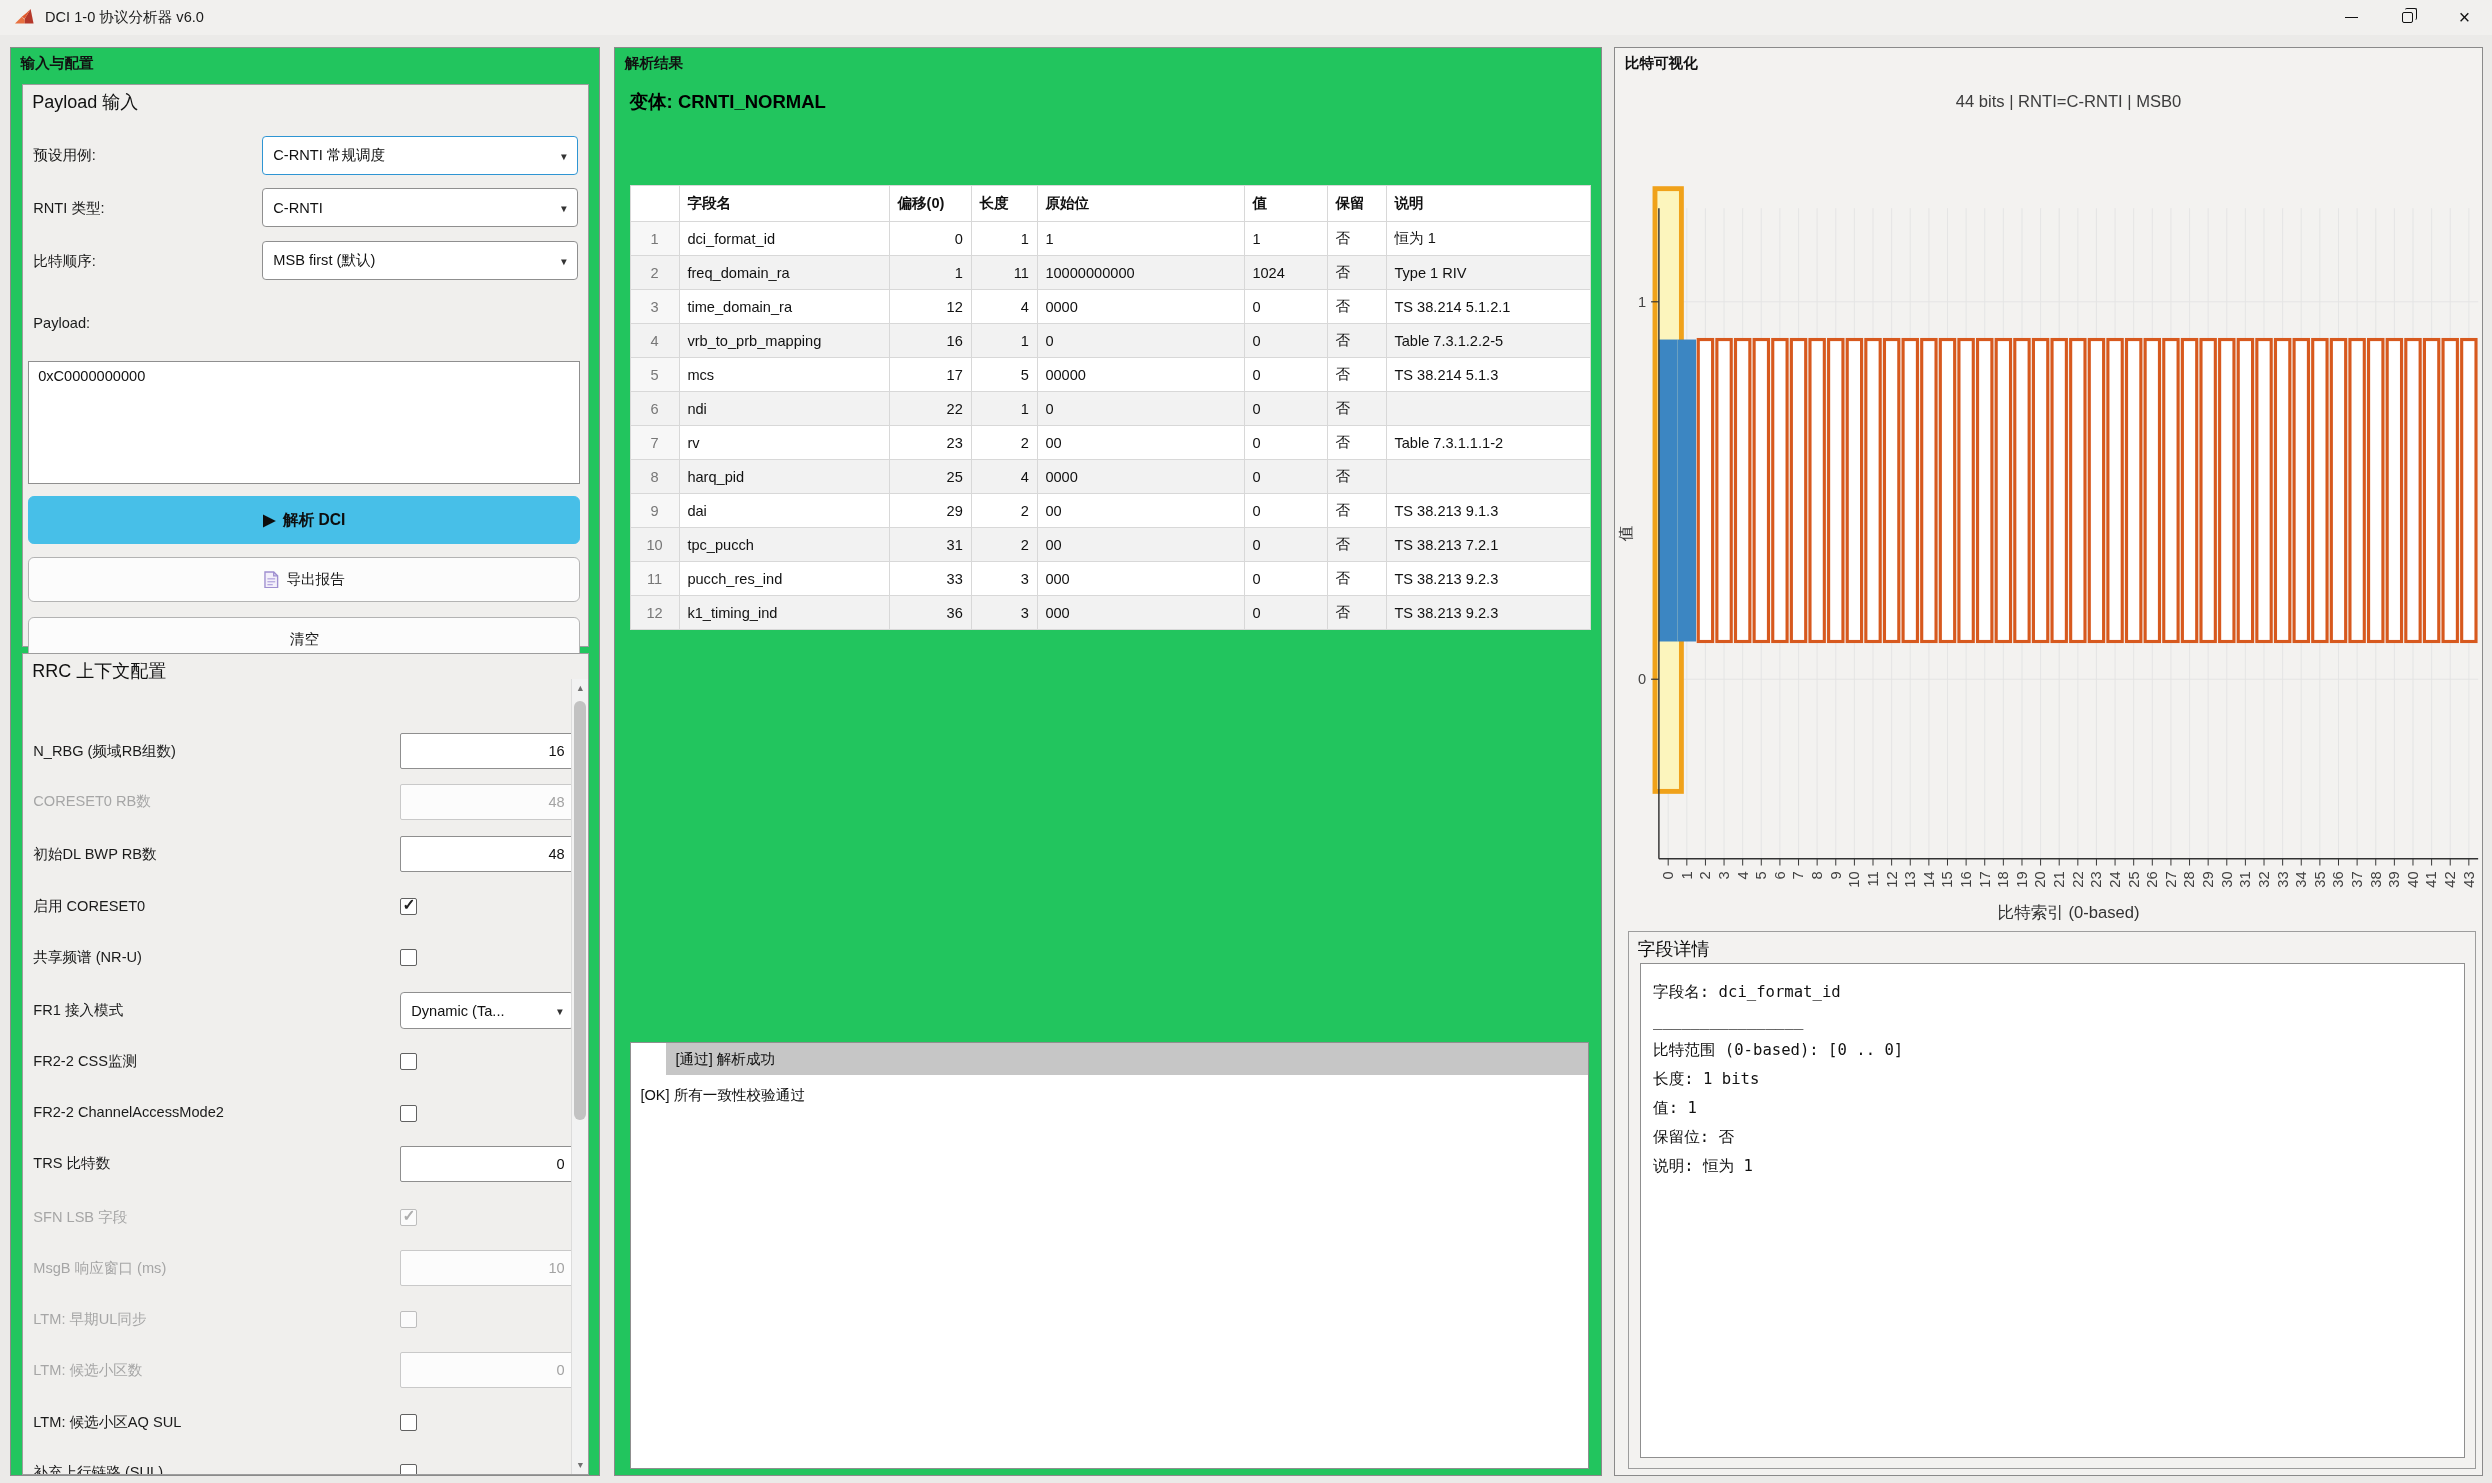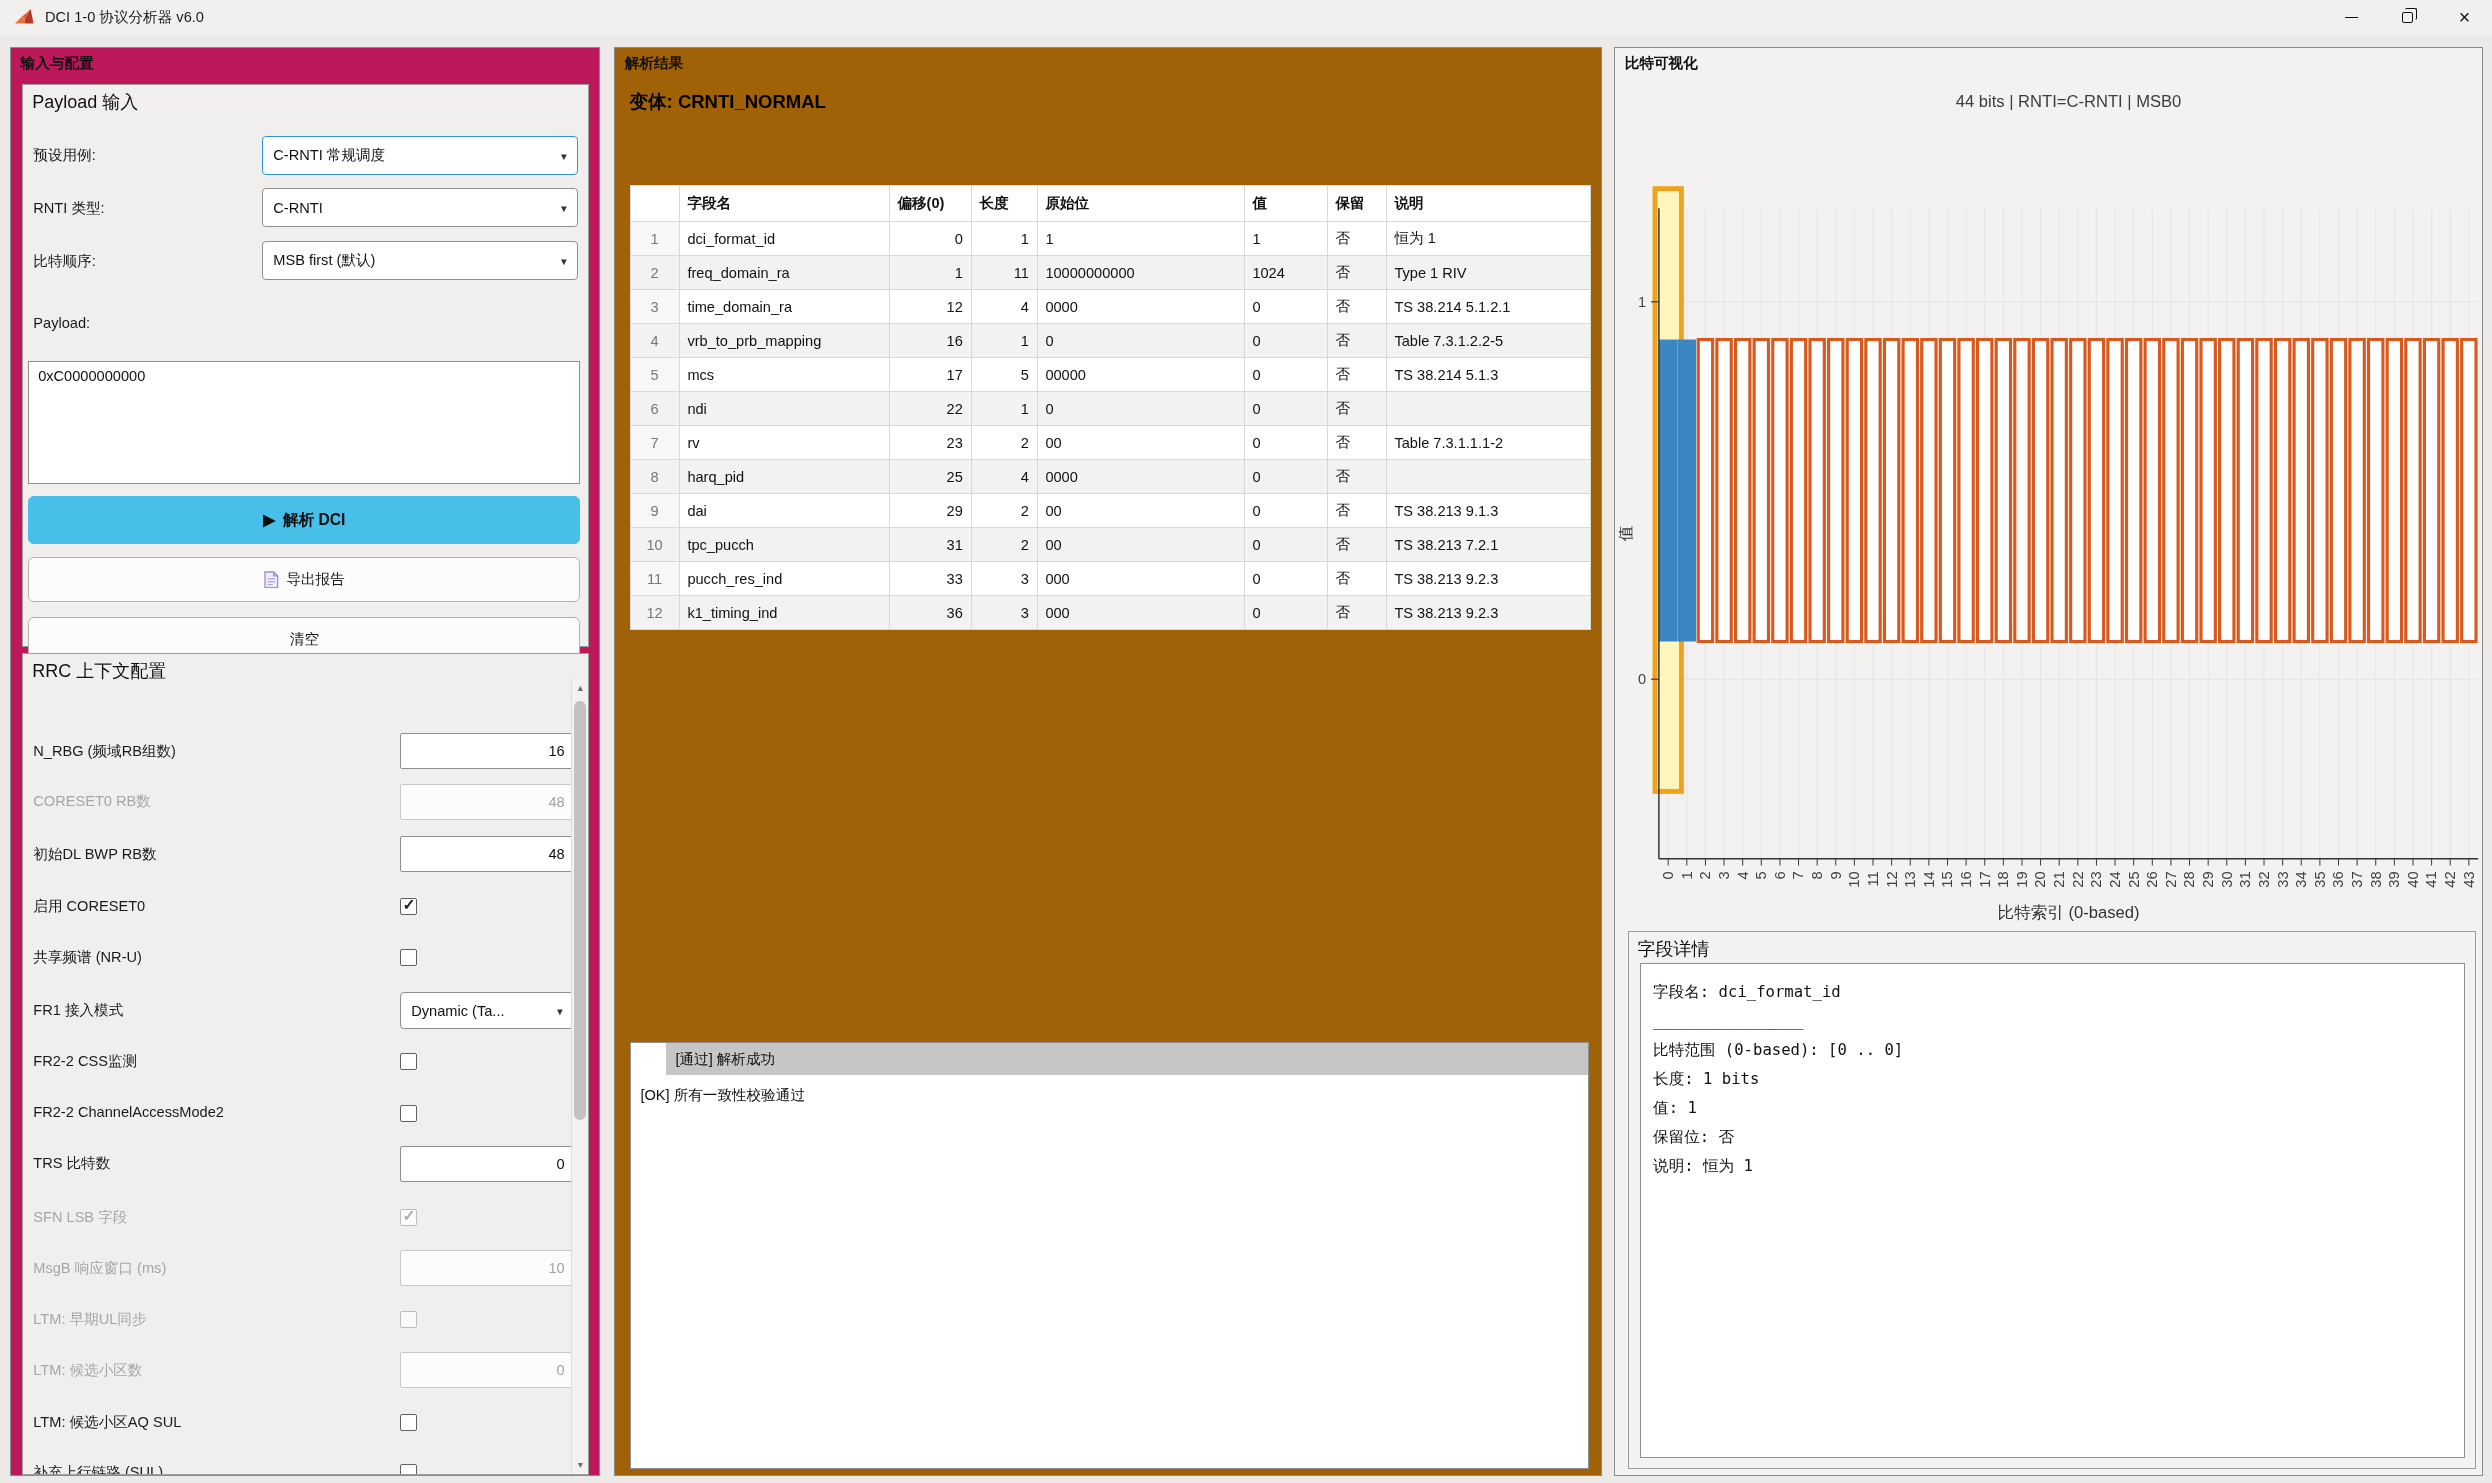--- a/index.html
+++ b/index.html
@@ -10,21 +10,21 @@
   .titlebar .appicon{position:absolute;left:13.7px;top:6.8px;width:21.5px;height:21.5px;}
   .titlebar .apptitle{position:absolute;left:45px;top:7.8px;font-size:14.6px;color:#1a1a1a;}
   .winbtn{position:absolute;top:0;width:57px;height:35px;display:flex;align-items:center;justify-content:center;}
   .winbtn.min{right:113px;}
   .winbtn.max{right:57px;}
   .winbtn.close{right:0;font-size:19.5px;color:#111;font-weight:400;}
   .minglyph{width:13.7px;height:0;border-top:1.6px solid #111;}
   .restoreglyph{position:relative;width:10.7px;height:10.7px;border:1.6px solid #111;border-radius:2px;background:#f1f0ee;}
   .restoreglyph:before{content:"";position:absolute;left:2px;top:-4.9px;width:10.7px;height:10.7px;border:1.6px solid #111;border-left:none;border-bottom:none;border-radius:2px;}
   
-  .panel{position:absolute;border:1px solid #8a8a8a;background:#be185d;}
+  .panel{position:absolute;border:1px solid #8a8a8a;background:#22c55e;}
   .panel-title{position:absolute;left:9.8px;top:5.9px;font-size:14.6px;color:#111;font-weight:bold;}
   .subpanel{position:absolute;border:1px solid #9d9d9d;background:#f0efed;}
   .subpanel-title{position:absolute;left:8.8px;top:4.9px;font-size:18px;color:#111;}
   .lbl{position:absolute;font-size:14.6px;color:#1a1a1a;white-space:nowrap;}
   .lbl.dis{color:#a6a6a6;}
   
   .dd{position:absolute;background:#fff;border:1px solid #8f8f8f;border-radius:3.9px;font-size:14.6px;color:#111;display:flex;align-items:center;padding:0 25px 0 9.8px;}
   .dd.focus{border:1px solid #2e95d3;}
   .dd .arrow{position:absolute;right:8.8px;top:50%;transform:translateY(-50%);font-size:9.8px;color:#333;}
   .tinput{position:absolute;background:#fff;border:1px solid #8f8f8f;border-radius:2px;font-size:14.6px;color:#111;text-align:right;padding:0 7.8px;display:flex;align-items:center;justify-content:flex-end;}
@@ -162,21 +162,21 @@
         </div>
 
       <div class="sbar" style="left:548px;top:25px;height:795px;">
         <div class="sarrow" style="top:0;">▲</div>
         <div class="sarrow" style="bottom:0;">▼</div>
         <div class="sthumb" style="top:21.5px;height:419px;"></div>
       </div>
     </div>
   </div>
 
-  <div class="panel" style="left:614px;top:47px;width:988px;height:1429px;background:#a16207;">
+  <div class="panel" style="left:614px;top:47px;width:988px;height:1429px;background:#22c55e;">
     <div class="panel-title">解析结果</div>
     <div style="position:absolute;left:14.6px;top:41px;font-size:18.5px;font-weight:bold;color:#000;">变体: CRNTI_NORMAL</div>
 
     <div style="position:absolute;left:14.6px;top:137px;">
       <table class="res" id="res-table">
           <colgroup>
             <col style="width:49px">
             <col style="width:210px">
             <col style="width:82px">
             <col style="width:66px">

